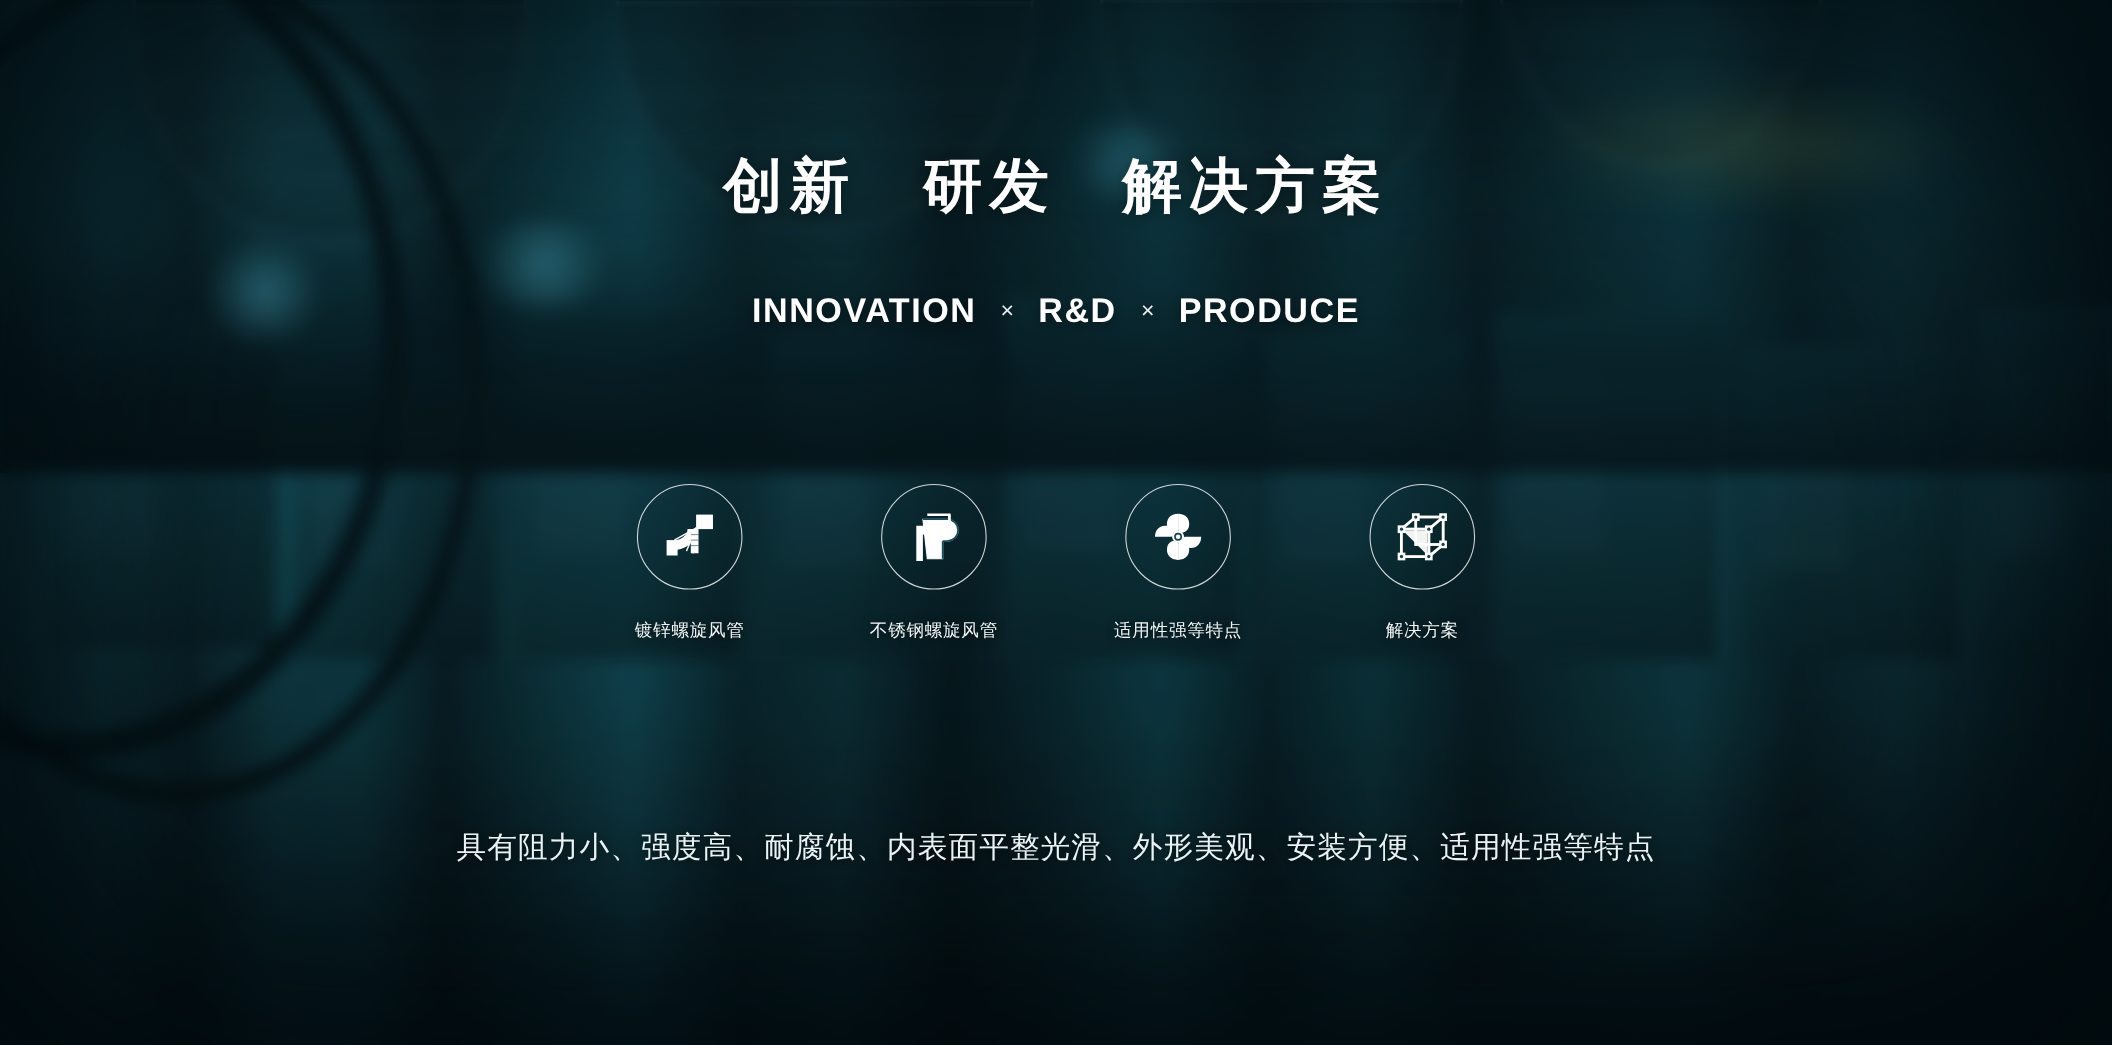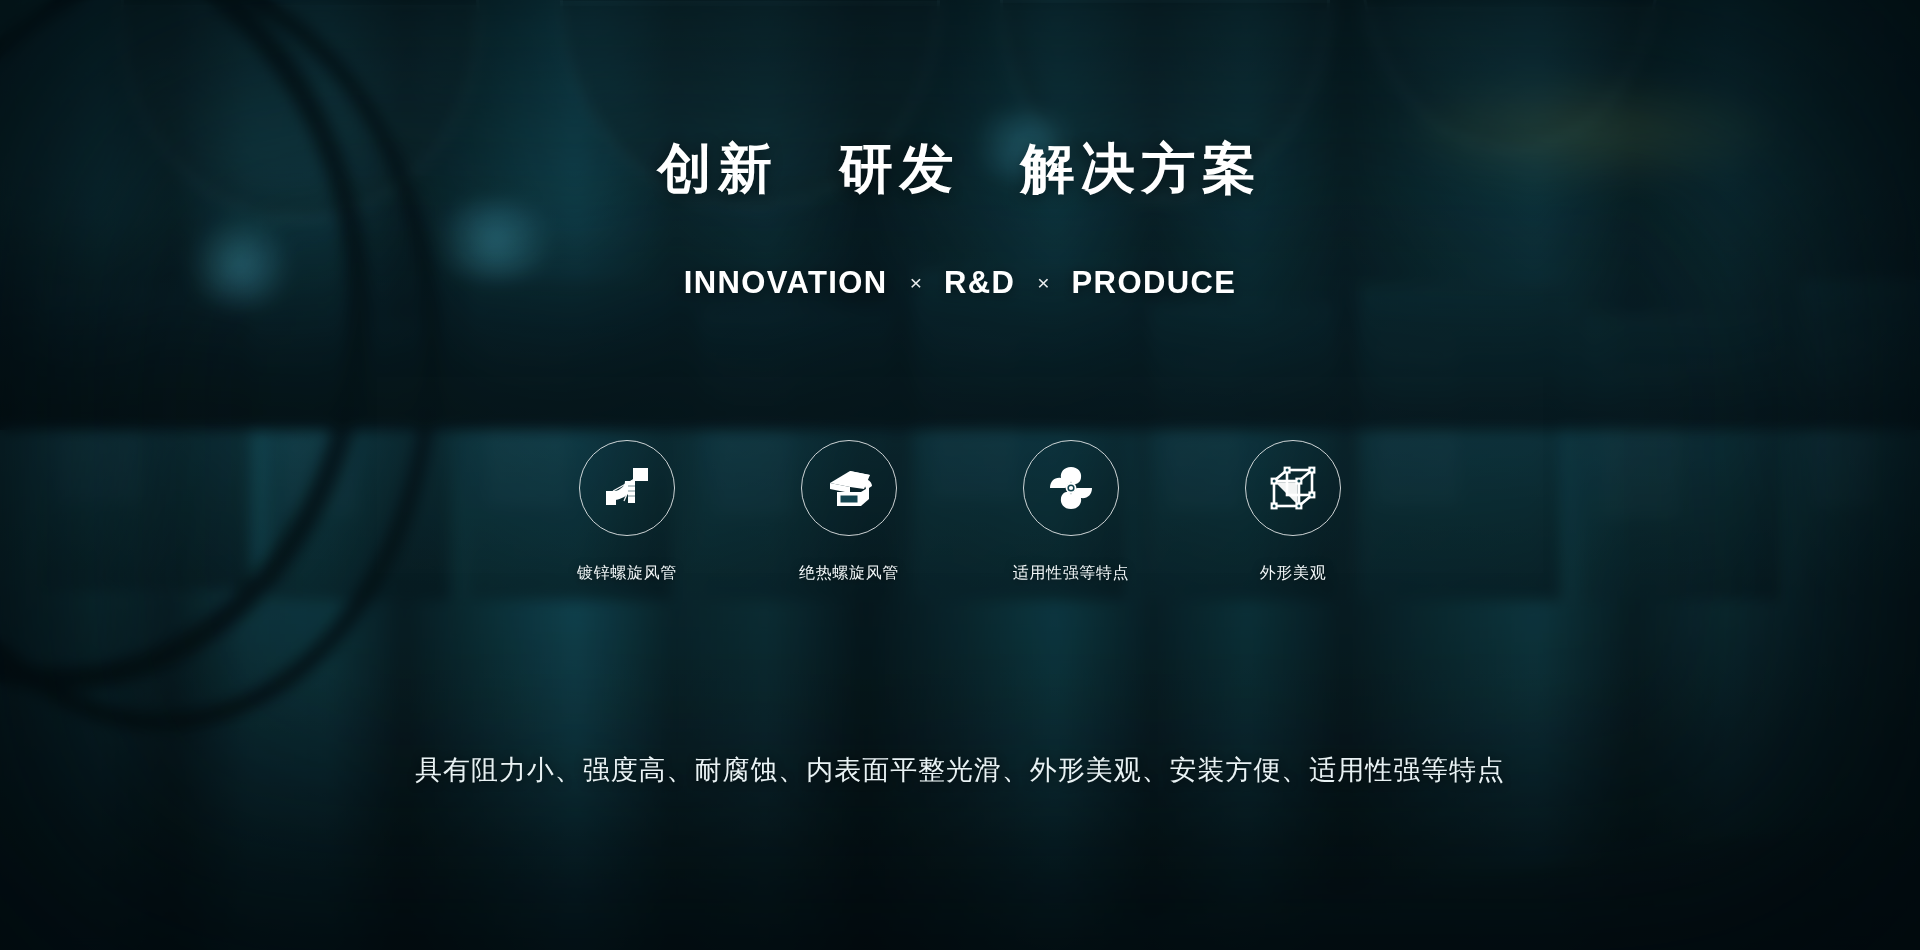--- a/index.html
+++ b/index.html
@@ -236,37 +236,36 @@
                 <path d="M29 26 h7"></path>
                   <path d="M29 31 h7"></path>
                   <path d="M29 36 h7"></path>
               </g>
             </svg>
           </span>
         </div>
         <div class="card-label">镀锌螺旋风管</div>
       </div>
 
-
       <div class="card">
         <div class="circle">
           <span>
-            <svg width="58" height="58" viewBox="0 0 58 58">
-              <path d="M10 24 L30 12 L50 16 L30 28 z" fill="#ffffff"></path>
-              <path d="M30 12 L50 16 L44 30 L30 28 z" fill="#ffffff"></path>
-              <path d="M36 18 C46 18 52 22 52 27 L46 31 C46 26 42 23 34 23 z" fill="#ffffff"></path>
-              <path d="M10 24 L30 28 L30 34 L10 30 z" fill="#ffffff"></path>
-              <rect x="17" y="33" width="24" height="14" fill="#ffffff"></rect>
-              <rect x="20.5" y="36.5" width="17" height="7" fill="#14444f"></rect>
-              <path d="M41 33 L49 28 L49 40 L41 47 z" fill="#ffffff"></path>
+            <svg width="56" height="56" viewBox="0 0 56 56">
+              <path d="M12 18 h26 v8 h-20 v24 h-6 z" fill="#ffffff"></path>
+              <path d="M18 12 h22 a10 10 0 0 1 0 20 h-4 v16 h-14 z" fill="#ffffff" stroke="#ffffff" stroke-width="1"></path>
+              <path d="M18 12 h22 a10 10 0 0 1 0 20 h-4" fill="none" stroke="#1a4e58" stroke-width="1.6"></path>
+              <path d="M36 32 v16" fill="none" stroke="#1a4e58" stroke-width="1.6"></path>
+              <path d="M22 8 h20 v6" fill="none" stroke="#ffffff" stroke-width="2.4"></path>
+              <path d="M42 8 v12" fill="none" stroke="#ffffff" stroke-width="2.4"></path>
             </svg>
           </span>
         </div>
-        <div class="card-label">绝热螺旋风管</div>
+        <div class="card-label">不锈钢螺旋风管</div>
       </div>
+
 
       <div class="card">
         <div class="circle">
           <span>
             <svg width="54" height="54" viewBox="0 0 54 54" fill="#ffffff">
               <path d="M27 6 c7 0 11 5 10 11 c-.6 4 -3.5 6 -6.5 6.3 c-2 .2 -3.5 -.8 -3.5 -3 V6 z"></path>
               <path d="M27 6 c-7 0 -11 5 -10 11 c.6 4 3.5 6 6.5 6.3 c2 .2 3.5 -.8 3.5 -3 V6 z"></path>
               <path d="M48 27 c0 7 -5 11 -11 10 c-4 -.6 -6 -3.5 -6.3 -6.5 c-.2 -2 .8 -3.5 3 -3.5 h14.3 z"></path>
               <path d="M6 27 c0 -7 5 -11 11 -10 c4 .6 6 3.5 6.3 6.5 c.2 2 -.8 3.5 -3 3.5 H6 z"></path>
               <path d="M27 48 c7 0 11 -5 10 -11 c-.6 -4 -3.5 -6 -6.5 -6.3 c-2 -.2 -3.5 .8 -3.5 3 V48 z"></path>
@@ -306,21 +305,21 @@
                 <circle cx="33.9" cy="21.1" r="1.5"></circle>
                 <circle cx="9.1" cy="45.9" r="1.5"></circle>
                 <circle cx="33.9" cy="45.9" r="1.5"></circle>
                 <circle cx="22.1" cy="10.1" r="1.5"></circle>
                 <circle cx="46.9" cy="10.1" r="1.5"></circle>
                 <circle cx="46.9" cy="34.9" r="1.5"></circle>
               </g>
             </svg>
           </span>
         </div>
-        <div class="card-label">外形美观</div>
+        <div class="card-label">解决方案</div>
       </div>
 
     </div>
 
     <div class="tagline">具有阻力小、强度高、耐腐蚀、内表面平整光滑、外形美观、安装方便、适用性强等特点</div>
 
   </div>
 </div>
 
 </body></html>

